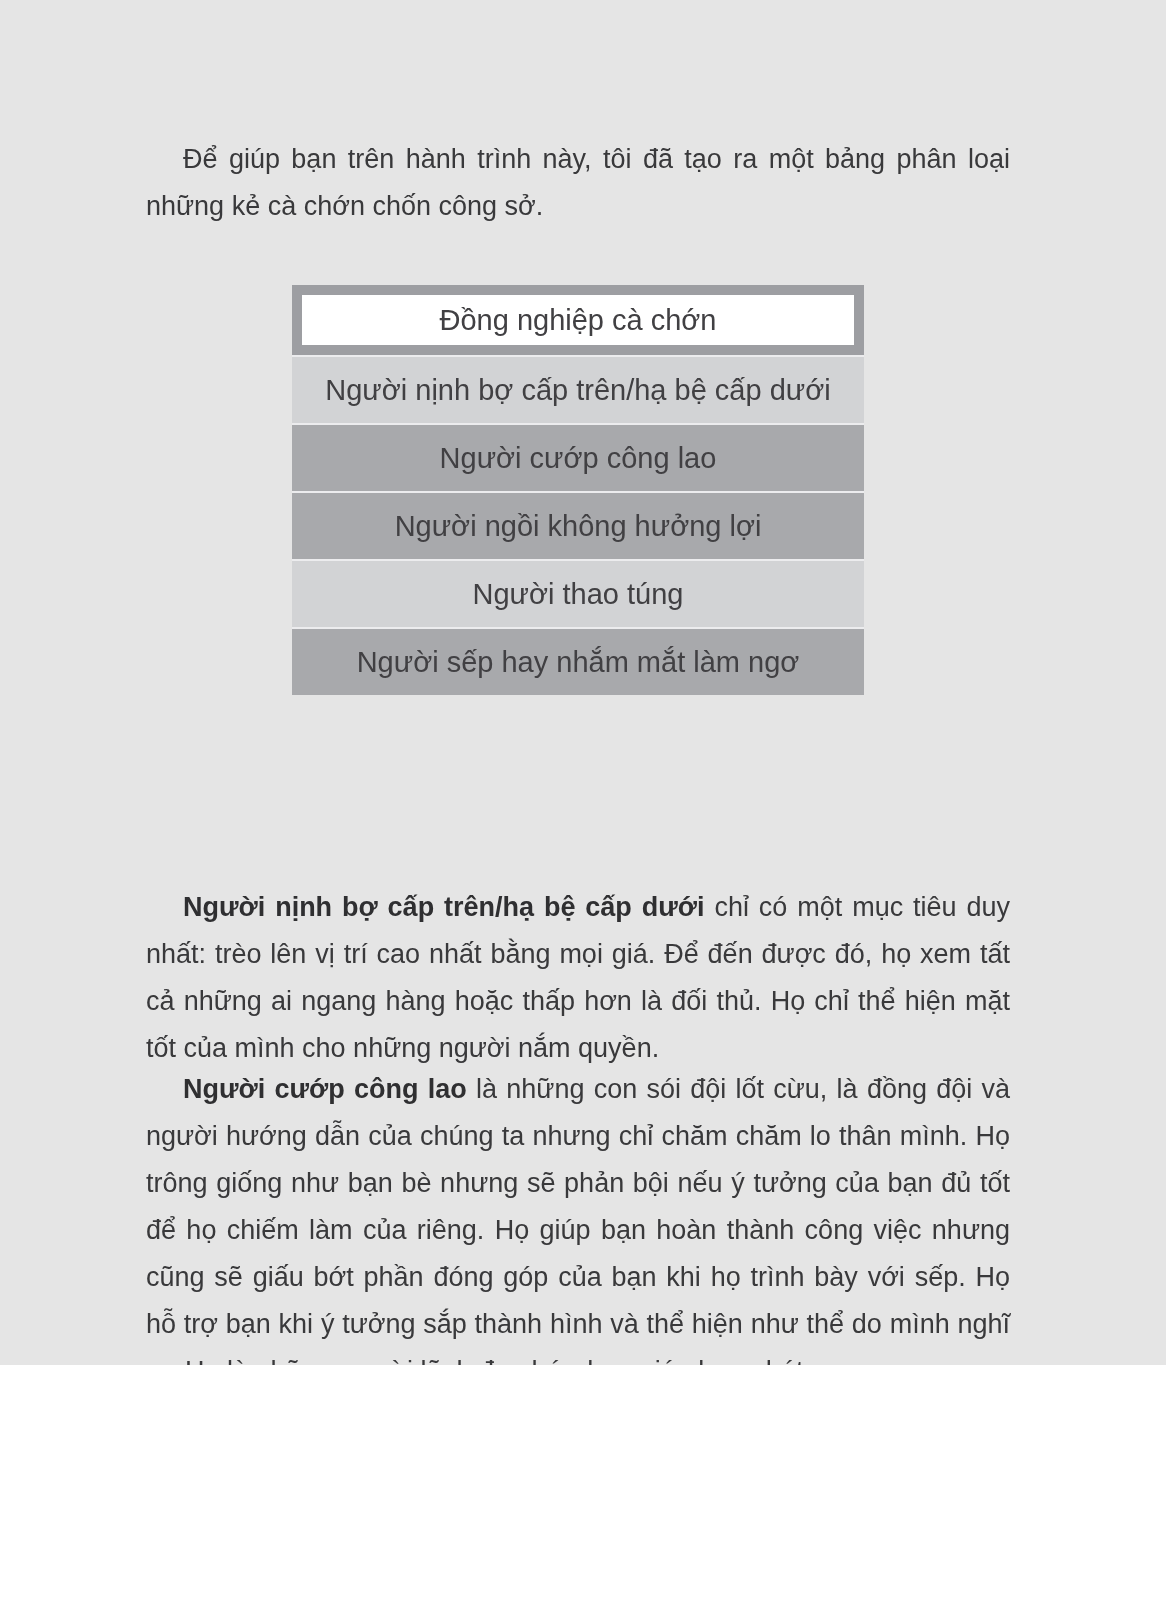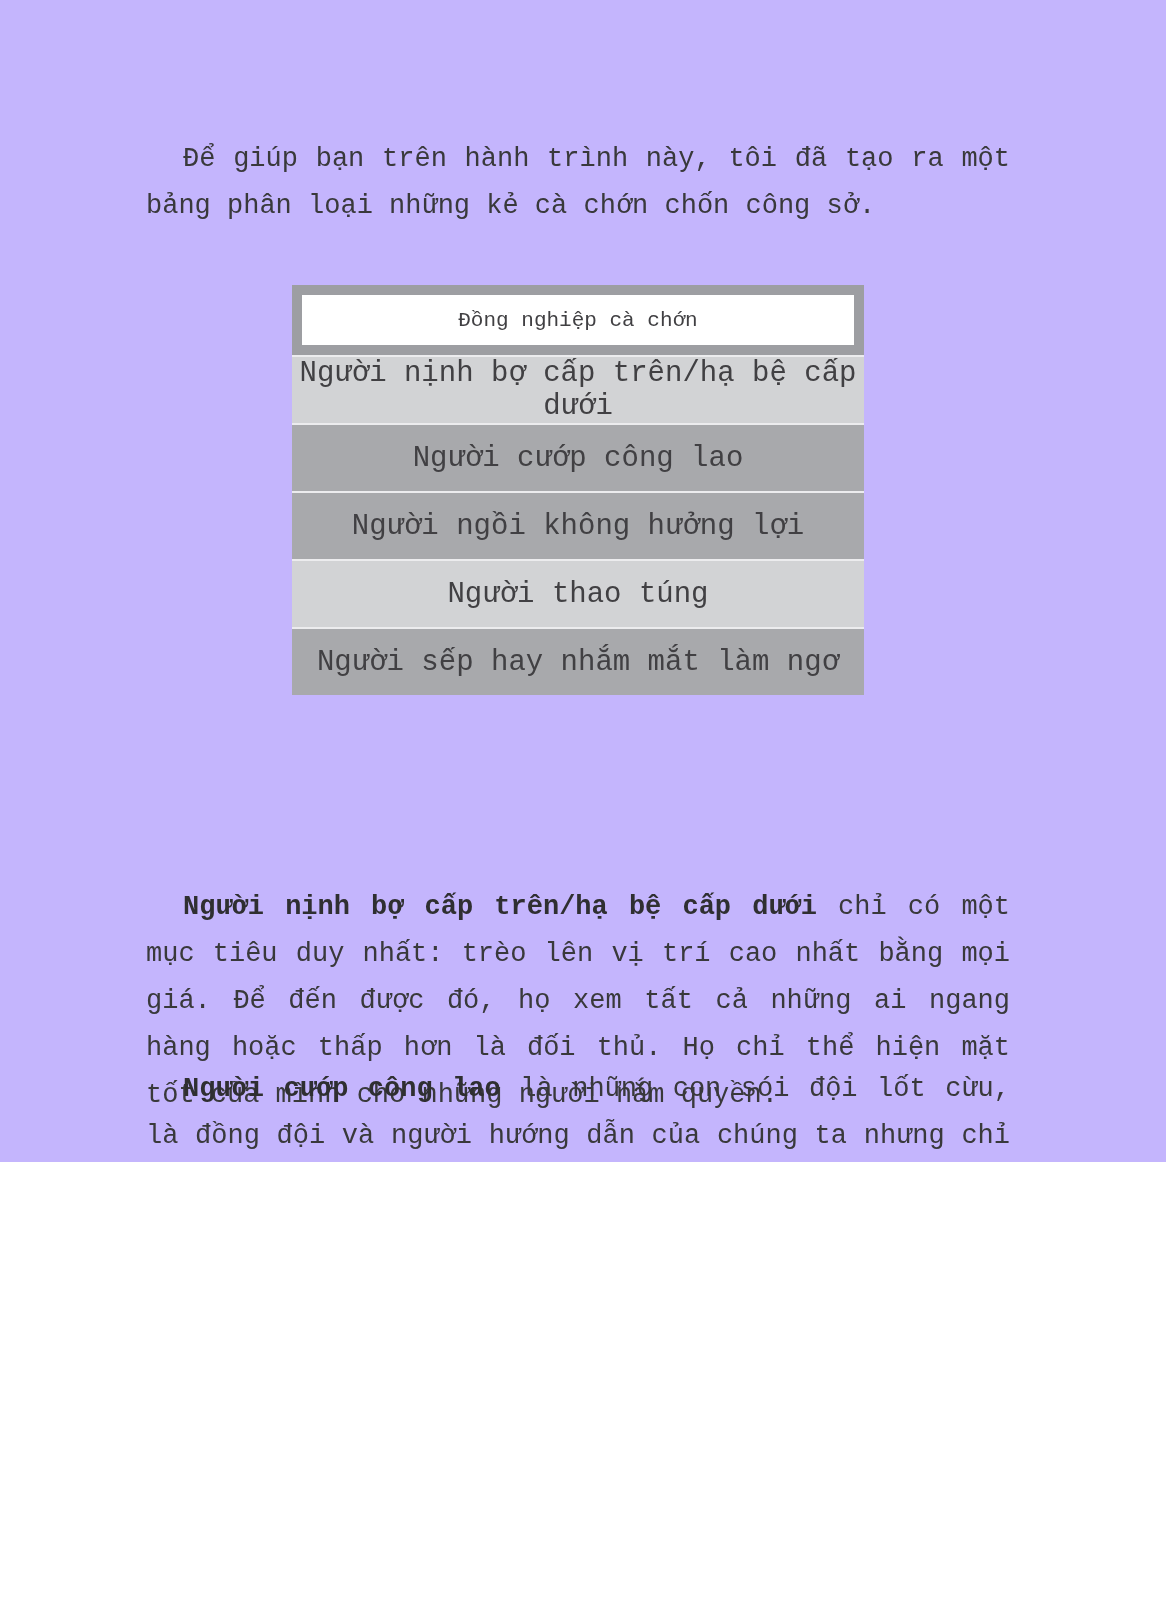--- a/index.html
+++ b/index.html
@@ -1,22 +1,22 @@
 <!DOCTYPE html>
 <html><head>
 <meta charset="utf-8">
 <style>
   * { margin: 0; padding: 0; box-sizing: border-box; }
   html, body { background: #ffffff; }
   .page {
     position: relative;
     width: 1166px;
-    height: 1162px;
-    background: #c4b5fd;
-    font-family: Liberation Mono, monospace;
+    height: 1365px;
+    background: #e5e5e5;
+    font-family: Liberation Sans, sans-serif;
     overflow: hidden;
   }
   .body-para {
     position: absolute;
     left: 146px;
     width: 864px;
     font-size: 27px;
     line-height: 47px;
     color: #39393b;
     text-align: justify;
@@ -33,21 +33,21 @@
     top: 285px;
     width: 572px;
   }
   .t-header {
     height: 70px;
     background: #ffffff;
     border: 10px solid #9d9ea2;
     display: flex;
     align-items: center;
     justify-content: center;
-    font-size: 21px;
+    font-size: 29px;
     color: #414043;
   }
   .t-row {
     height: 68px;
     display: flex;
     align-items: center;
     justify-content: center;
     font-size: 29px;
     color: #414043;
     border-top: 2px solid #ececee;

